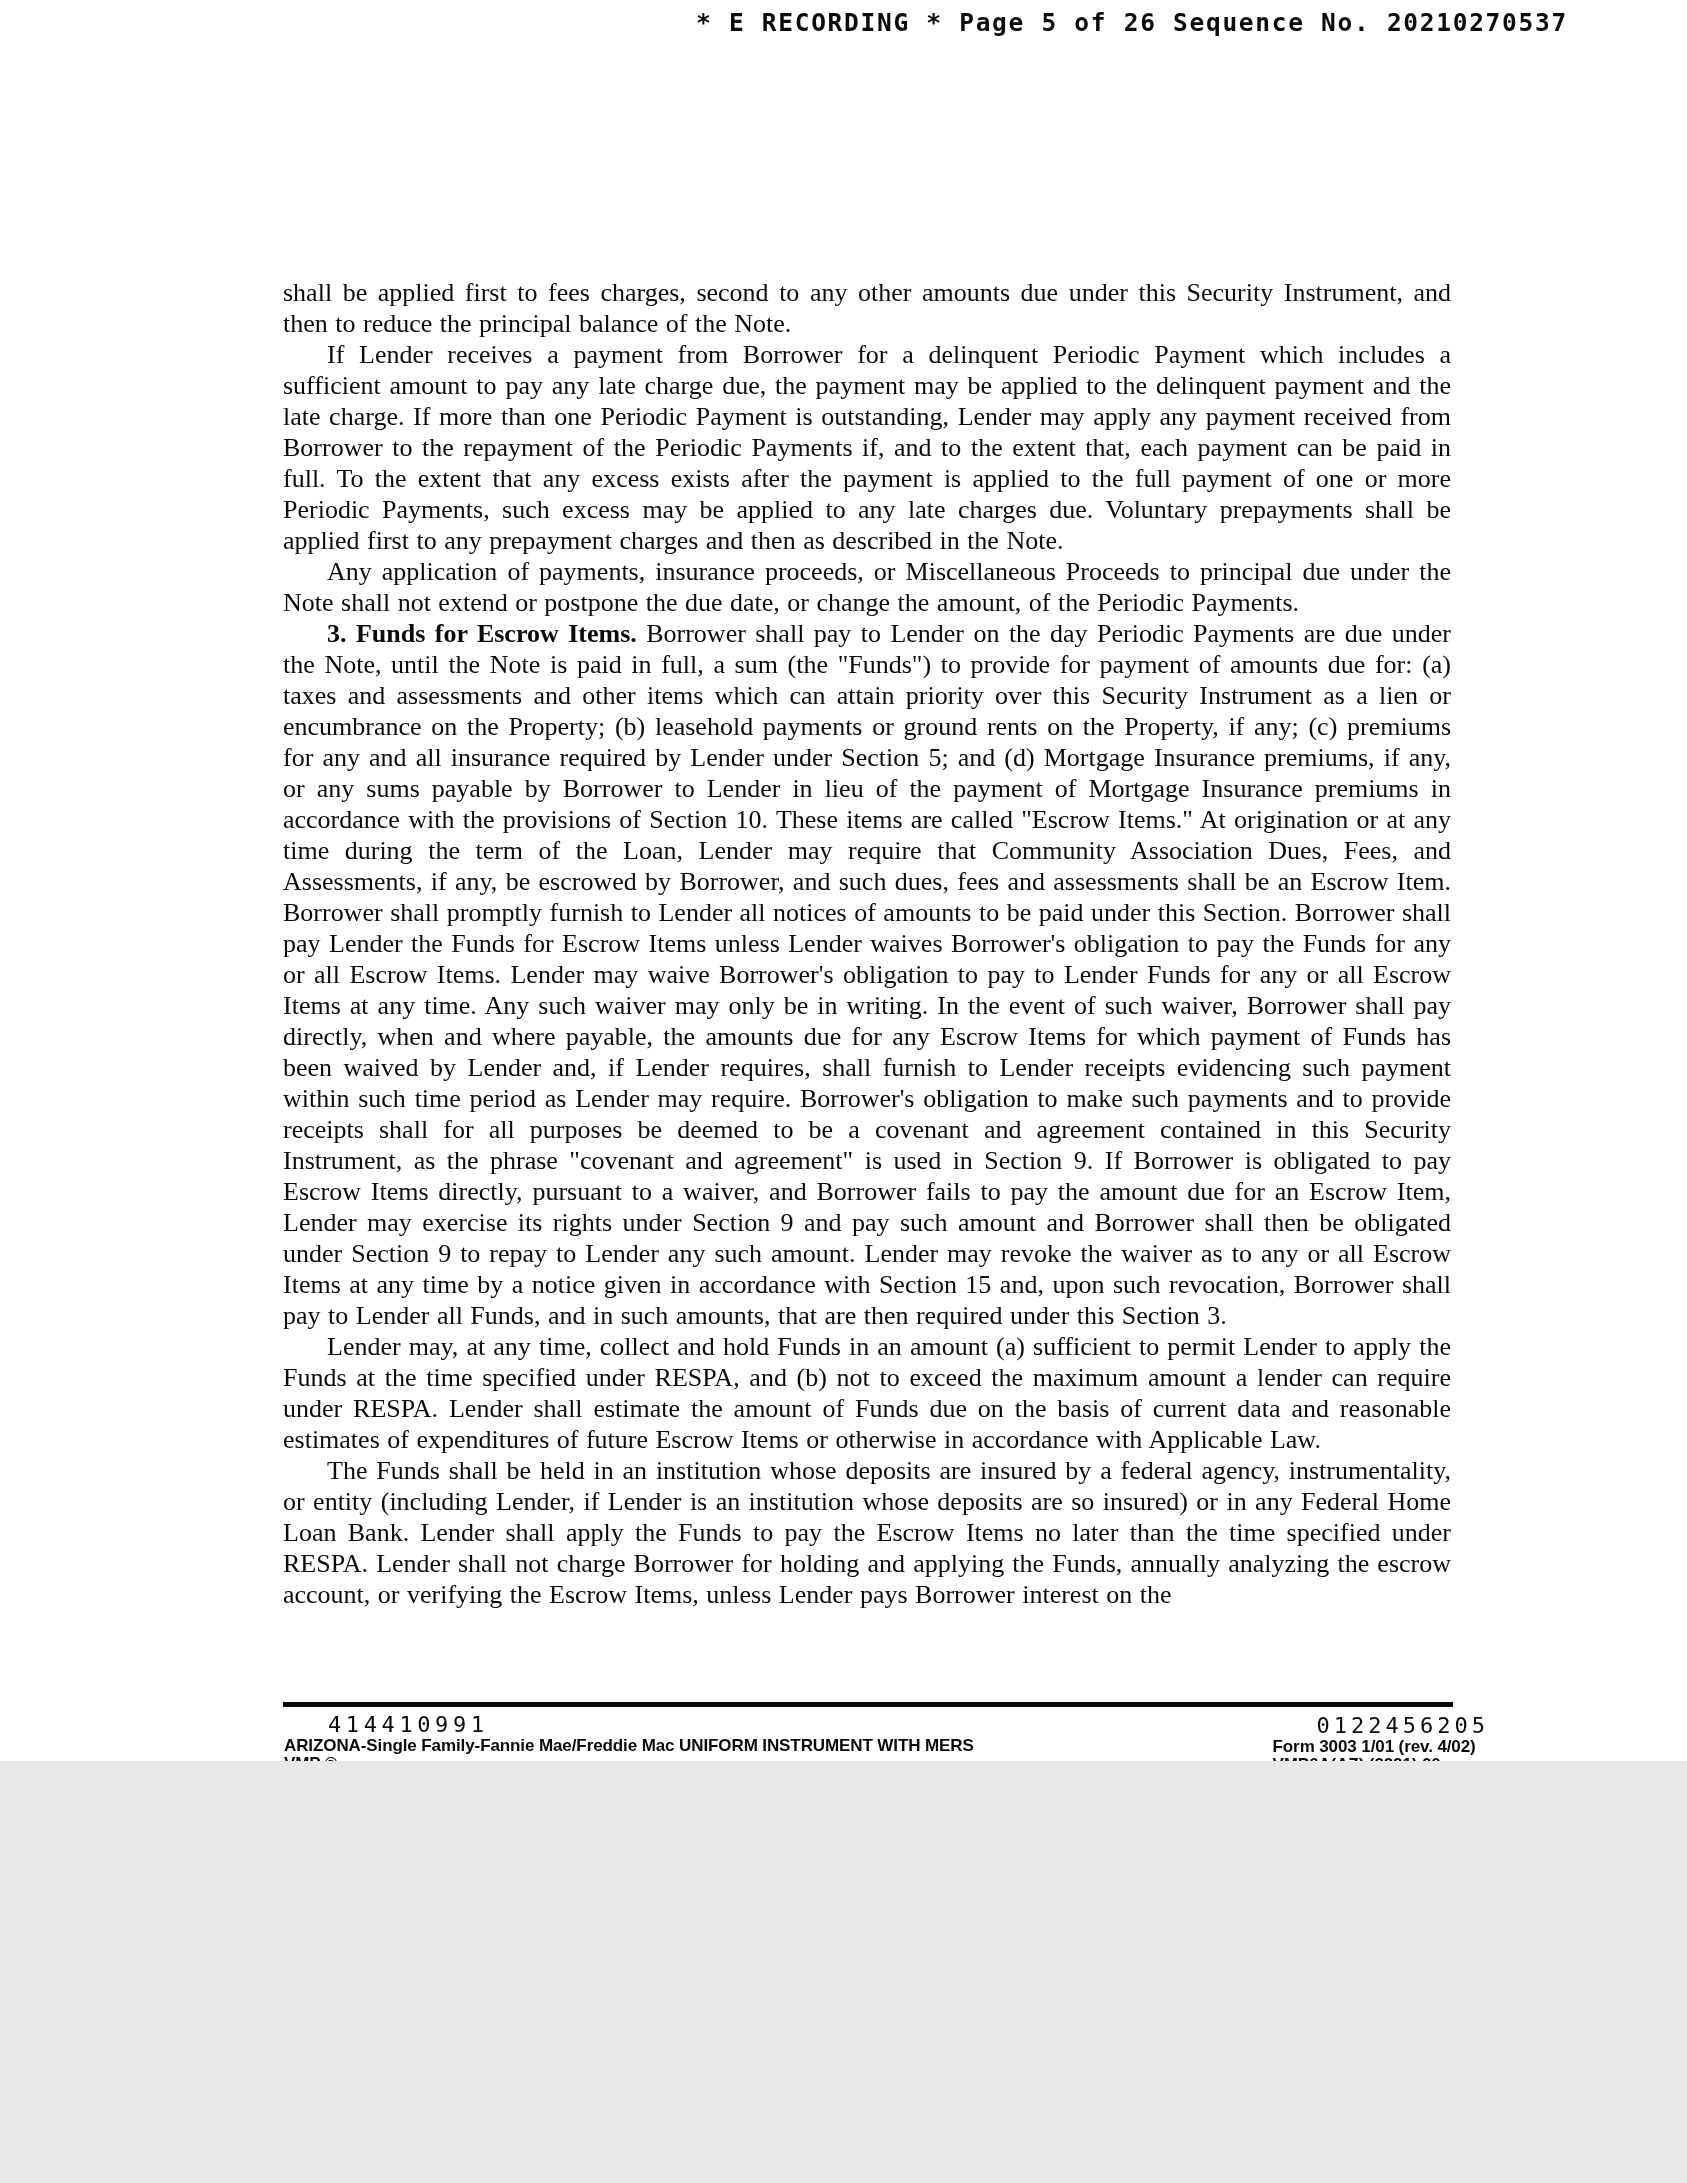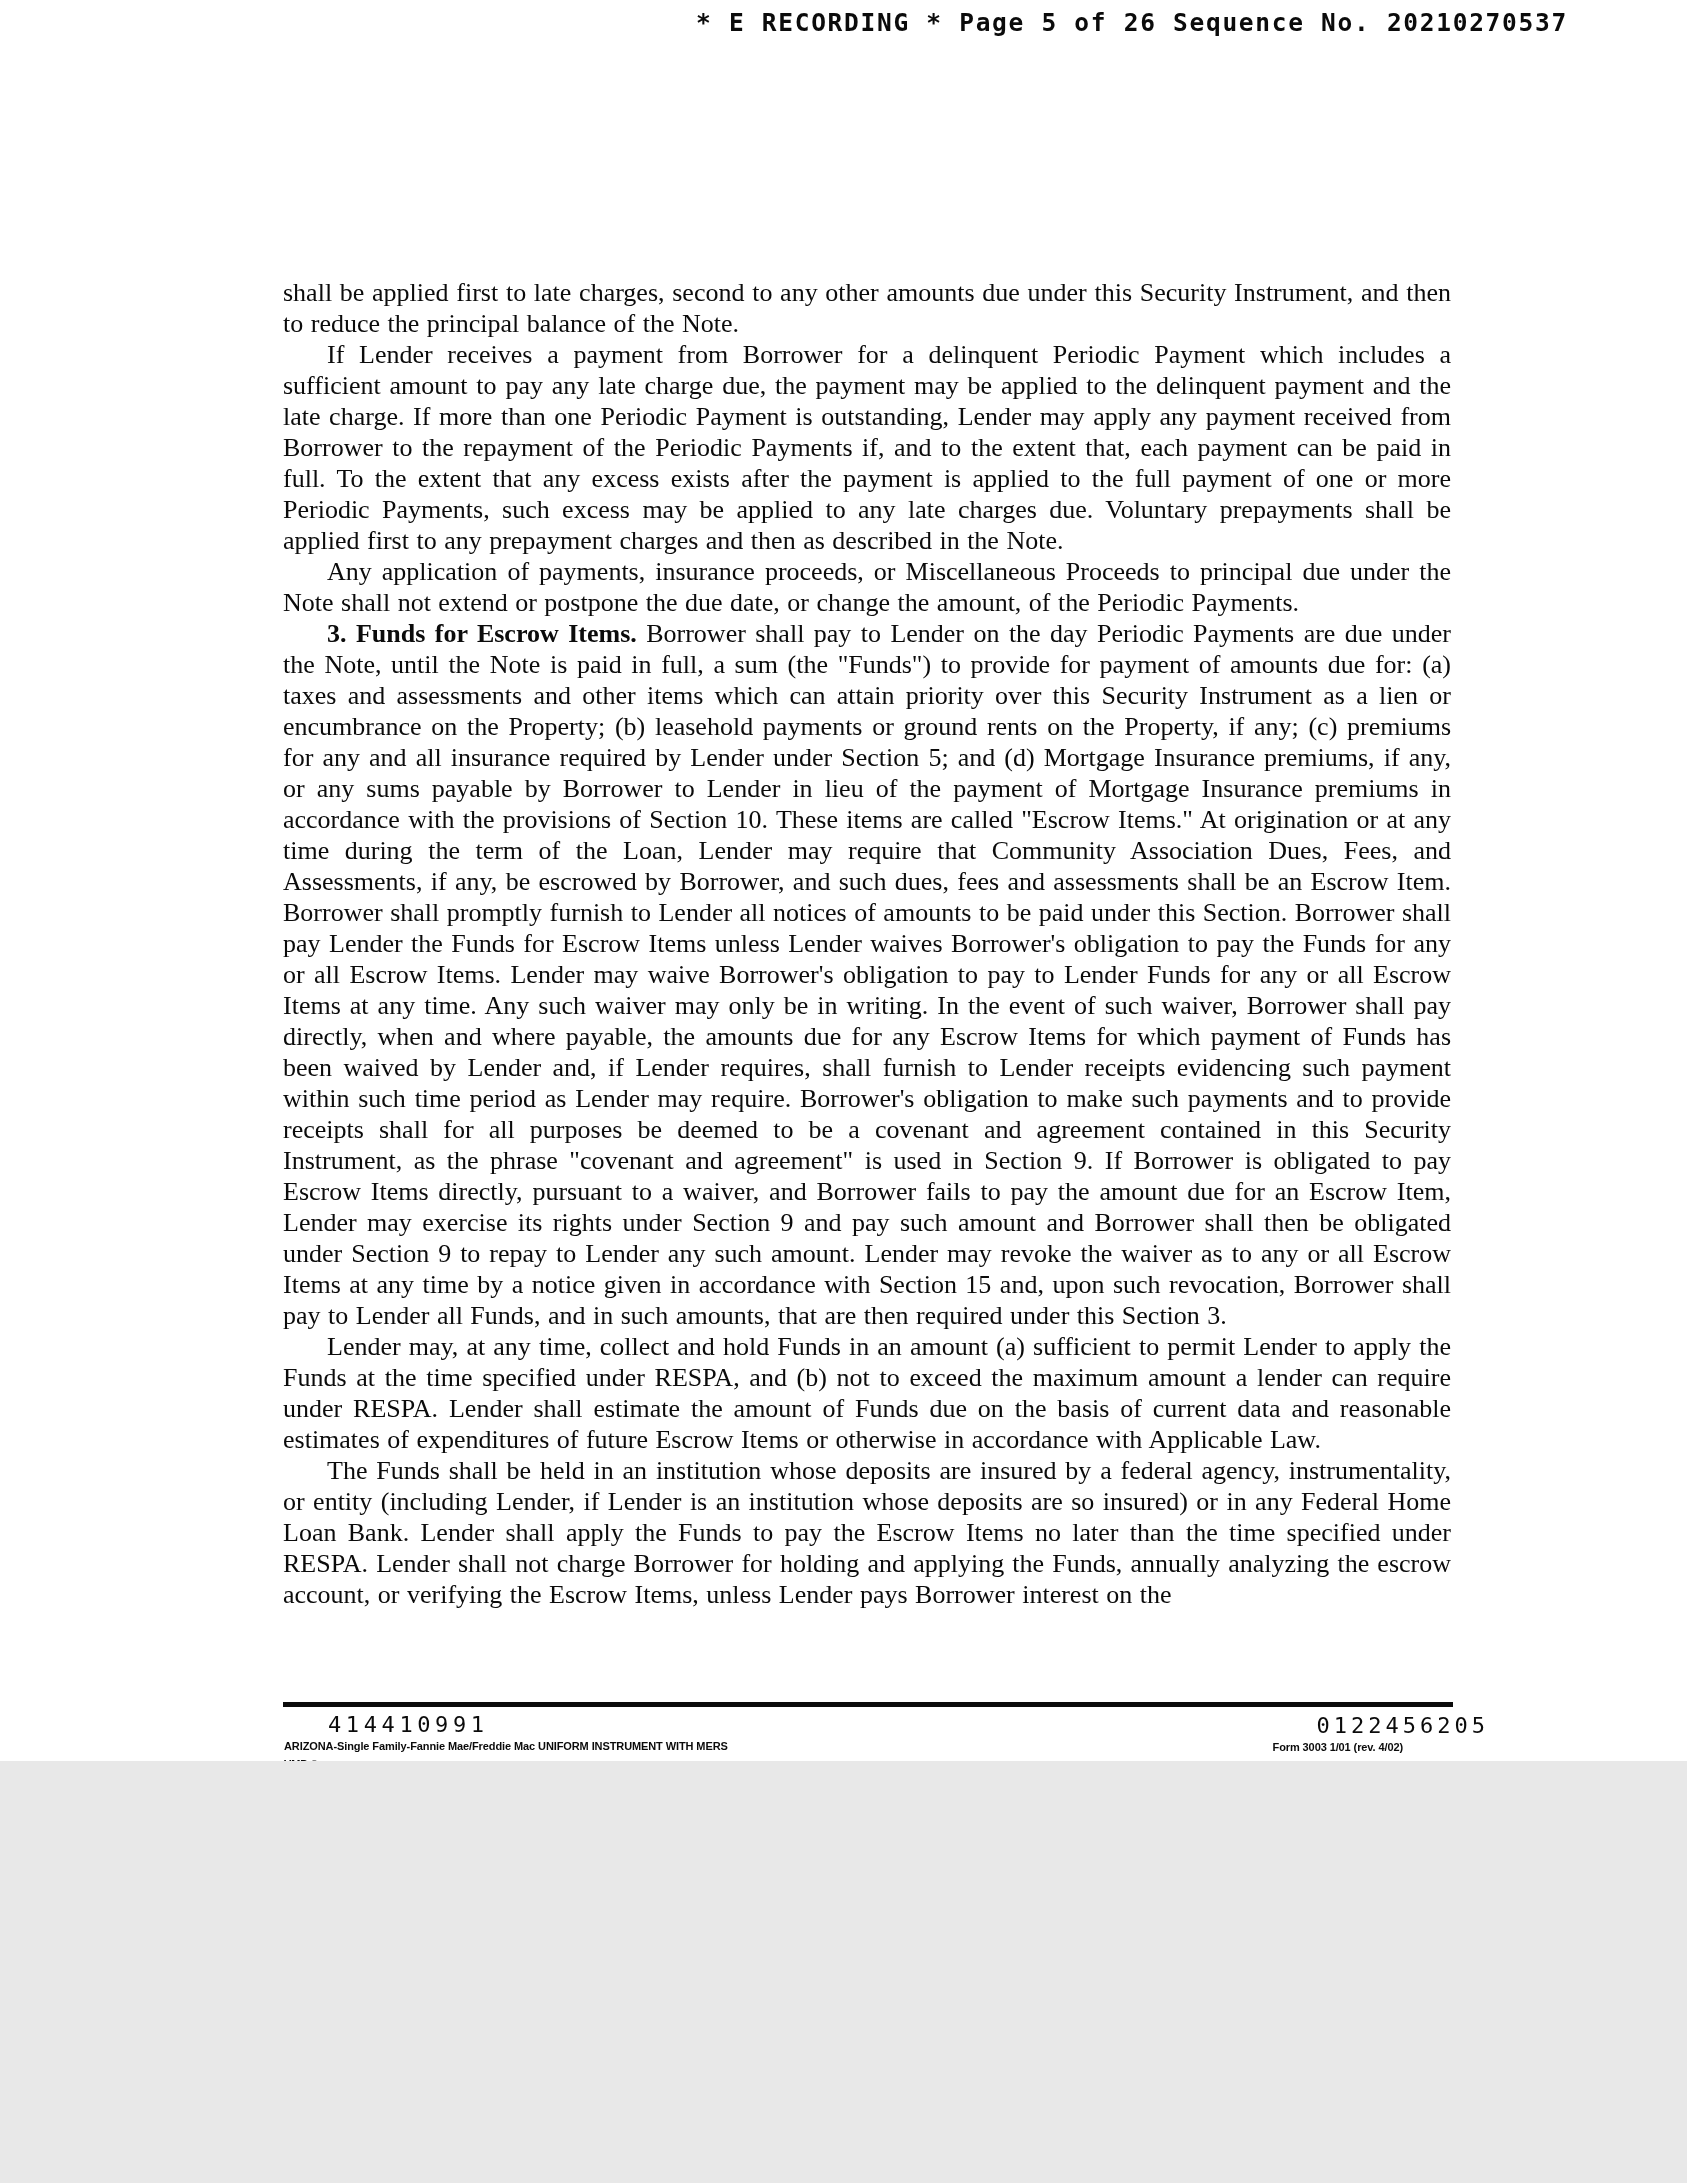--- a/index.html
+++ b/index.html
@@ -61,21 +61,21 @@
     font-size: 22px;
     letter-spacing: 4.6px;
     line-height: 25px;
     white-space: nowrap;
     margin-left: 44px;
   }
   .footer-right .ocr-number { letter-spacing: 4px; line-height: 24px; }
   .footer-small {
     font-family: "Liberation Sans", sans-serif;
     font-weight: bold;
-    font-size: 11px;
+    font-size: 17px;
     line-height: 18px;
     letter-spacing: -0.1px;
     white-space: nowrap;
   }
   .artifact-dot {
     position: absolute;
     left: 635px;
     top: 1836px;
     width: 4px;
     height: 7.3px;
@@ -91,21 +91,21 @@
   }
 </style>
 </head>
 <body>
 
 <div class="page">
 
   <div class="recording-header">* E RECORDING * Page 5 of 26 Sequence No. 20210270537</div>
 
   <div class="doc-body">
-    <p><span class="bold-lead"></span><span>shall be applied first to late charges, second to any other amounts due under this Security Instrument, and then to reduce the principal balance of the Note.</span></p>
+    <p><span class="bold-lead"></span><span>shall be applied first to fees charges, second to any other amounts due under this Security Instrument, and then to reduce the principal balance of the Note.</span></p>
     <p class="indent"><span class="bold-lead"></span><span>If Lender receives a payment from Borrower for a delinquent Periodic Payment which includes a sufficient amount to pay any late charge due, the payment may be applied to the delinquent payment and the late charge. If more than one Periodic Payment is outstanding, Lender may apply any payment received from Borrower to the repayment of the Periodic Payments if, and to the extent that, each payment can be paid in full. To the extent that any excess exists after the payment is applied to the full payment of one or more Periodic Payments, such excess may be applied to any late charges due. Voluntary prepayments shall be applied first to any prepayment charges and then as described in the Note.</span></p>
     <p class="indent"><span class="bold-lead"></span><span>Any application of payments, insurance proceeds, or Miscellaneous Proceeds to principal due under the Note shall not extend or postpone the due date, or change the amount, of the Periodic Payments.</span></p>
     <p class="indent"><span class="bold-lead">3. Funds for Escrow Items.</span><span> Borrower shall pay to Lender on the day Periodic Payments are due under the Note, until the Note is paid in full, a sum (the "Funds") to provide for payment of amounts due for: (a) taxes and assessments and other items which can attain priority over this Security Instrument as a lien or encumbrance on the Property; (b) leasehold payments or ground rents on the Property, if any; (c) premiums for any and all insurance required by Lender under Section 5; and (d) Mortgage Insurance premiums, if any, or any sums payable by Borrower to Lender in lieu of the payment of Mortgage Insurance premiums in accordance with the provisions of Section 10. These items are called "Escrow Items." At origination or at any time during the term of the Loan, Lender may require that Community Association Dues, Fees, and Assessments, if any, be escrowed by Borrower, and such dues, fees and assessments shall be an Escrow Item. Borrower shall promptly furnish to Lender all notices of amounts to be paid under this Section. Borrower shall pay Lender the Funds for Escrow Items unless Lender waives Borrower's obligation to pay the Funds for any or all Escrow Items. Lender may waive Borrower's obligation to pay to Lender Funds for any or all Escrow Items at any time. Any such waiver may only be in writing. In the event of such waiver, Borrower shall pay directly, when and where payable, the amounts due for any Escrow Items for which payment of Funds has been waived by Lender and, if Lender requires, shall furnish to Lender receipts evidencing such payment within such time period as Lender may require. Borrower's obligation to make such payments and to provide receipts shall for all purposes be deemed to be a covenant and agreement contained in this Security Instrument, as the phrase "covenant and agreement" is used in Section 9. If Borrower is obligated to pay Escrow Items directly, pursuant to a waiver, and Borrower fails to pay the amount due for an Escrow Item, Lender may exercise its rights under Section 9 and pay such amount and Borrower shall then be obligated under Section 9 to repay to Lender any such amount. Lender may revoke the waiver as to any or all Escrow Items at any time by a notice given in accordance with Section 15 and, upon such revocation, Borrower shall pay to Lender all Funds, and in such amounts, that are then required under this Section 3.</span></p>
     <p class="indent"><span class="bold-lead"></span><span>Lender may, at any time, collect and hold Funds in an amount (a) sufficient to permit Lender to apply the Funds at the time specified under RESPA, and (b) not to exceed the maximum amount a lender can require under RESPA. Lender shall estimate the amount of Funds due on the basis of current data and reasonable estimates of expenditures of future Escrow Items or otherwise in accordance with Applicable Law.</span></p>
     <p class="indent"><span class="bold-lead"></span><span>The Funds shall be held in an institution whose deposits are insured by a federal agency, instrumentality, or entity (including Lender, if Lender is an institution whose deposits are so insured) or in any Federal Home Loan Bank. Lender shall apply the Funds to pay the Escrow Items no later than the time specified under RESPA. Lender shall not charge Borrower for holding and applying the Funds, annually analyzing the escrow account, or verifying the Escrow Items, unless Lender pays Borrower interest on the</span></p>
   </div>
 
   <div class="footer-rule"></div>
 
   <div class="footer-left">

